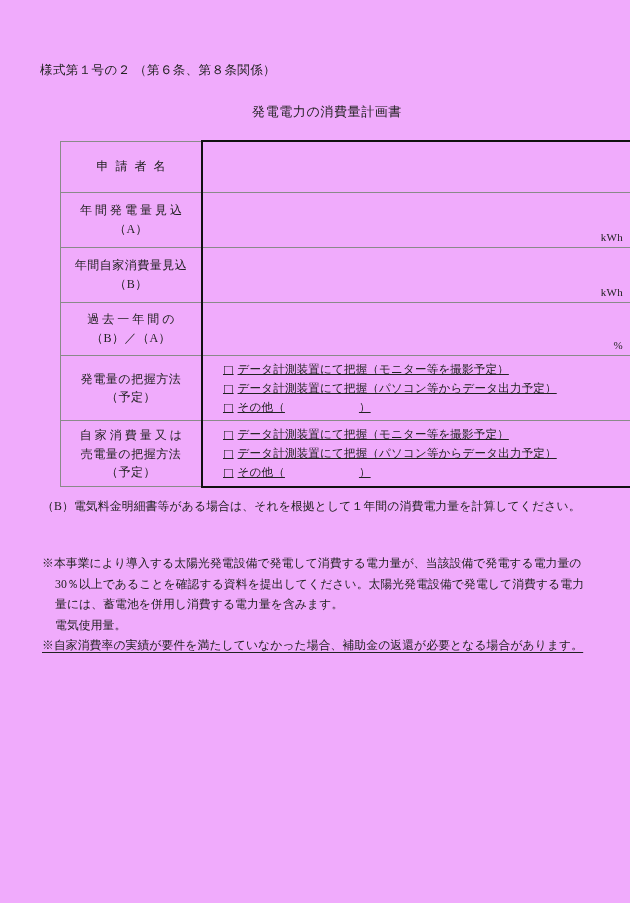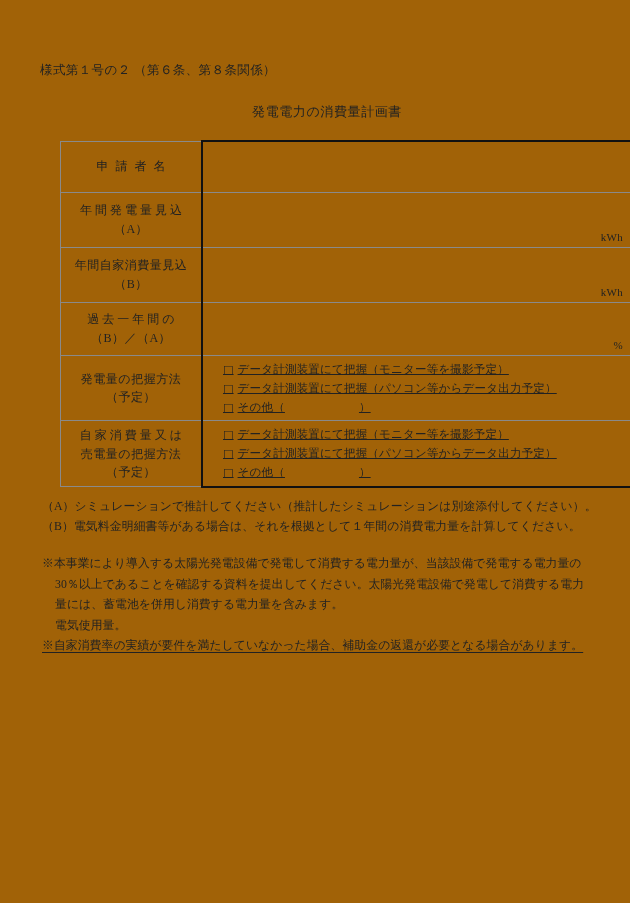--- a/index.html
+++ b/index.html
@@ -15,21 +15,21 @@
     font-family: "Liberation Serif", "DejaVu Serif", serif;
     color: #222222;
     overflow: hidden;
   }
 
   .page {
     position: absolute;
     left: 0; top: 0;
     width: 630px;
     height: 903px;
-    background: #a16207;
+    background: #f0abfc;
   }
 
   
   .form-no {
     position: absolute;
     left: 40px;
     top: 62px;
     font-size: 12.5px;
     letter-spacing: 0.4px;
     white-space: nowrap;
@@ -254,21 +254,20 @@
             <div class="chk-item">
               <span class="chk-box">□</span><span>その他（</span><span class="blank-gap"></span><span>）</span>
             </div>
           </div>
         </td>
       </tr>
     </tbody>
   </table>
 
   <div class="notes-ab">
-    <div>（A）シミュレーションで推計してください（推計したシミュレーションは別途添付してください）。</div>
     <div>（B）電気料金明細書等がある場合は、それを根拠として１年間の消費電力量を計算してください。</div>
   </div>
 
   <div class="notes-star">
     <div class="note-blk">
       <div class="ln">※本事業により導入する太陽光発電設備で発電して消費する電力量が、当該設備で発電する電力量の</div>
       <div class="ln ind">30％以上であることを確認する資料を提出してください。太陽光発電設備で発電して消費する電力</div>
       <div class="ln ind">量には、蓄電池を併用し消費する電力量を含みます。</div>
     </div>
     <div class="note-blk">

